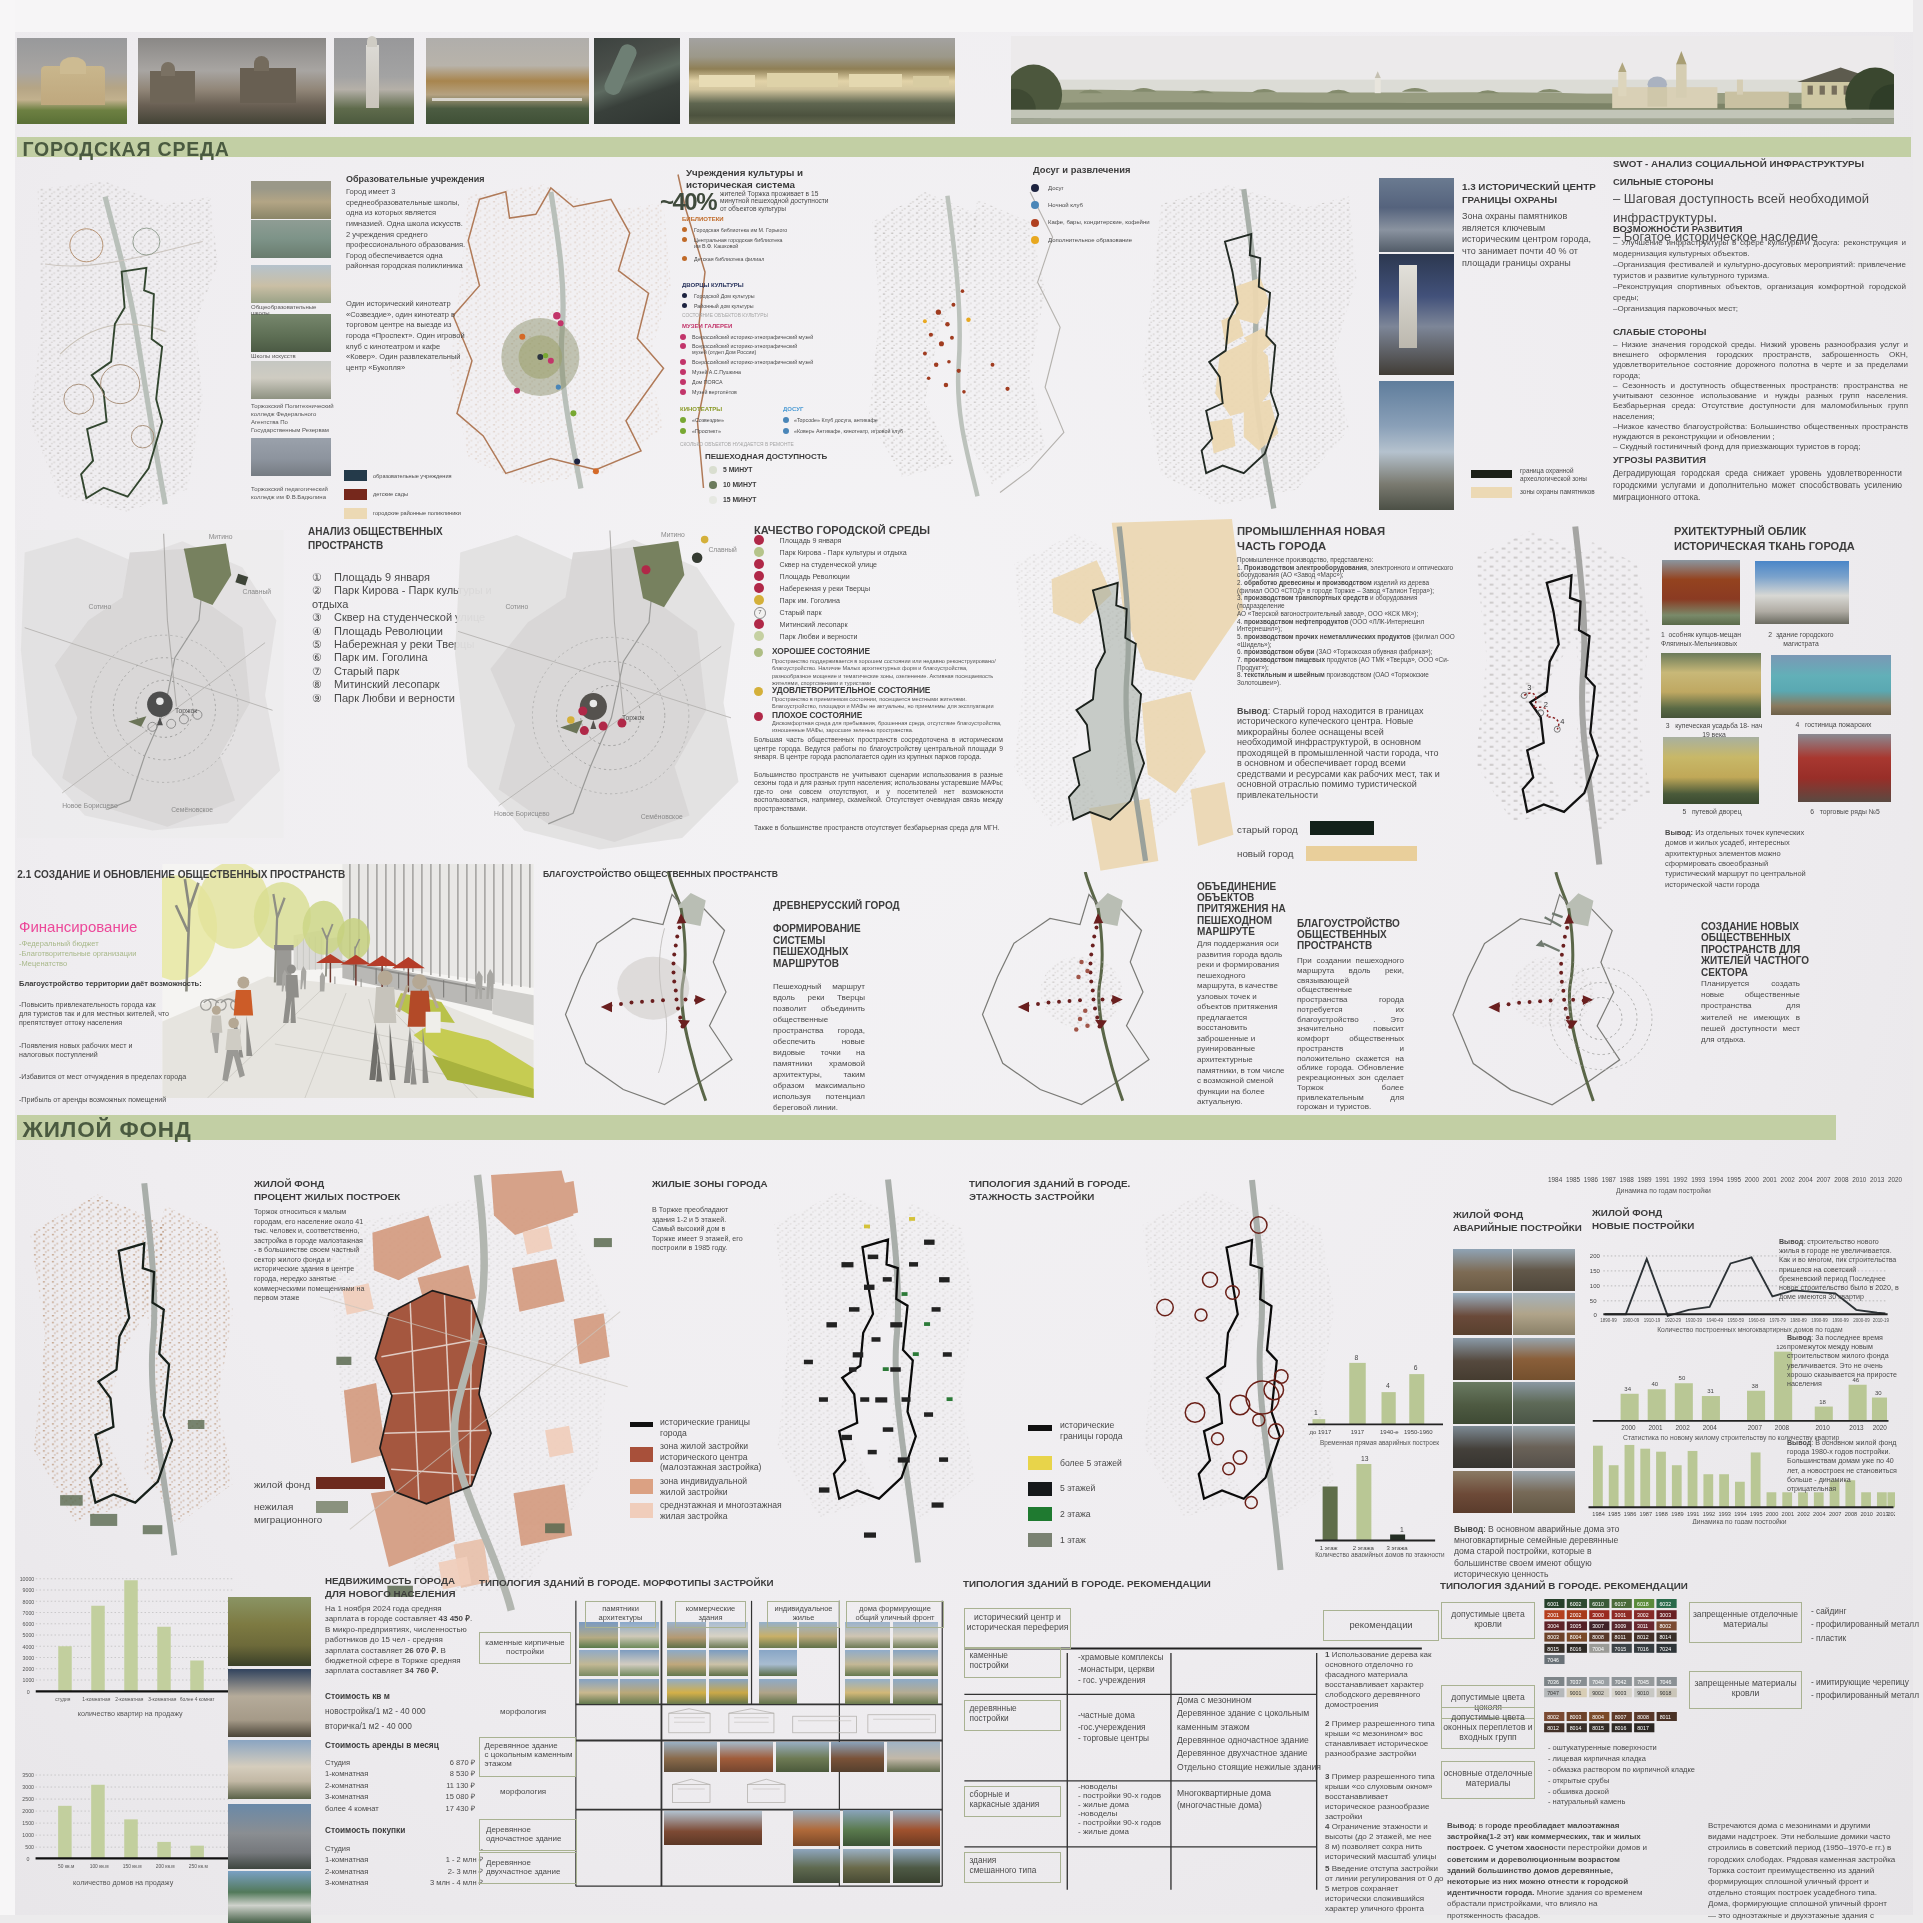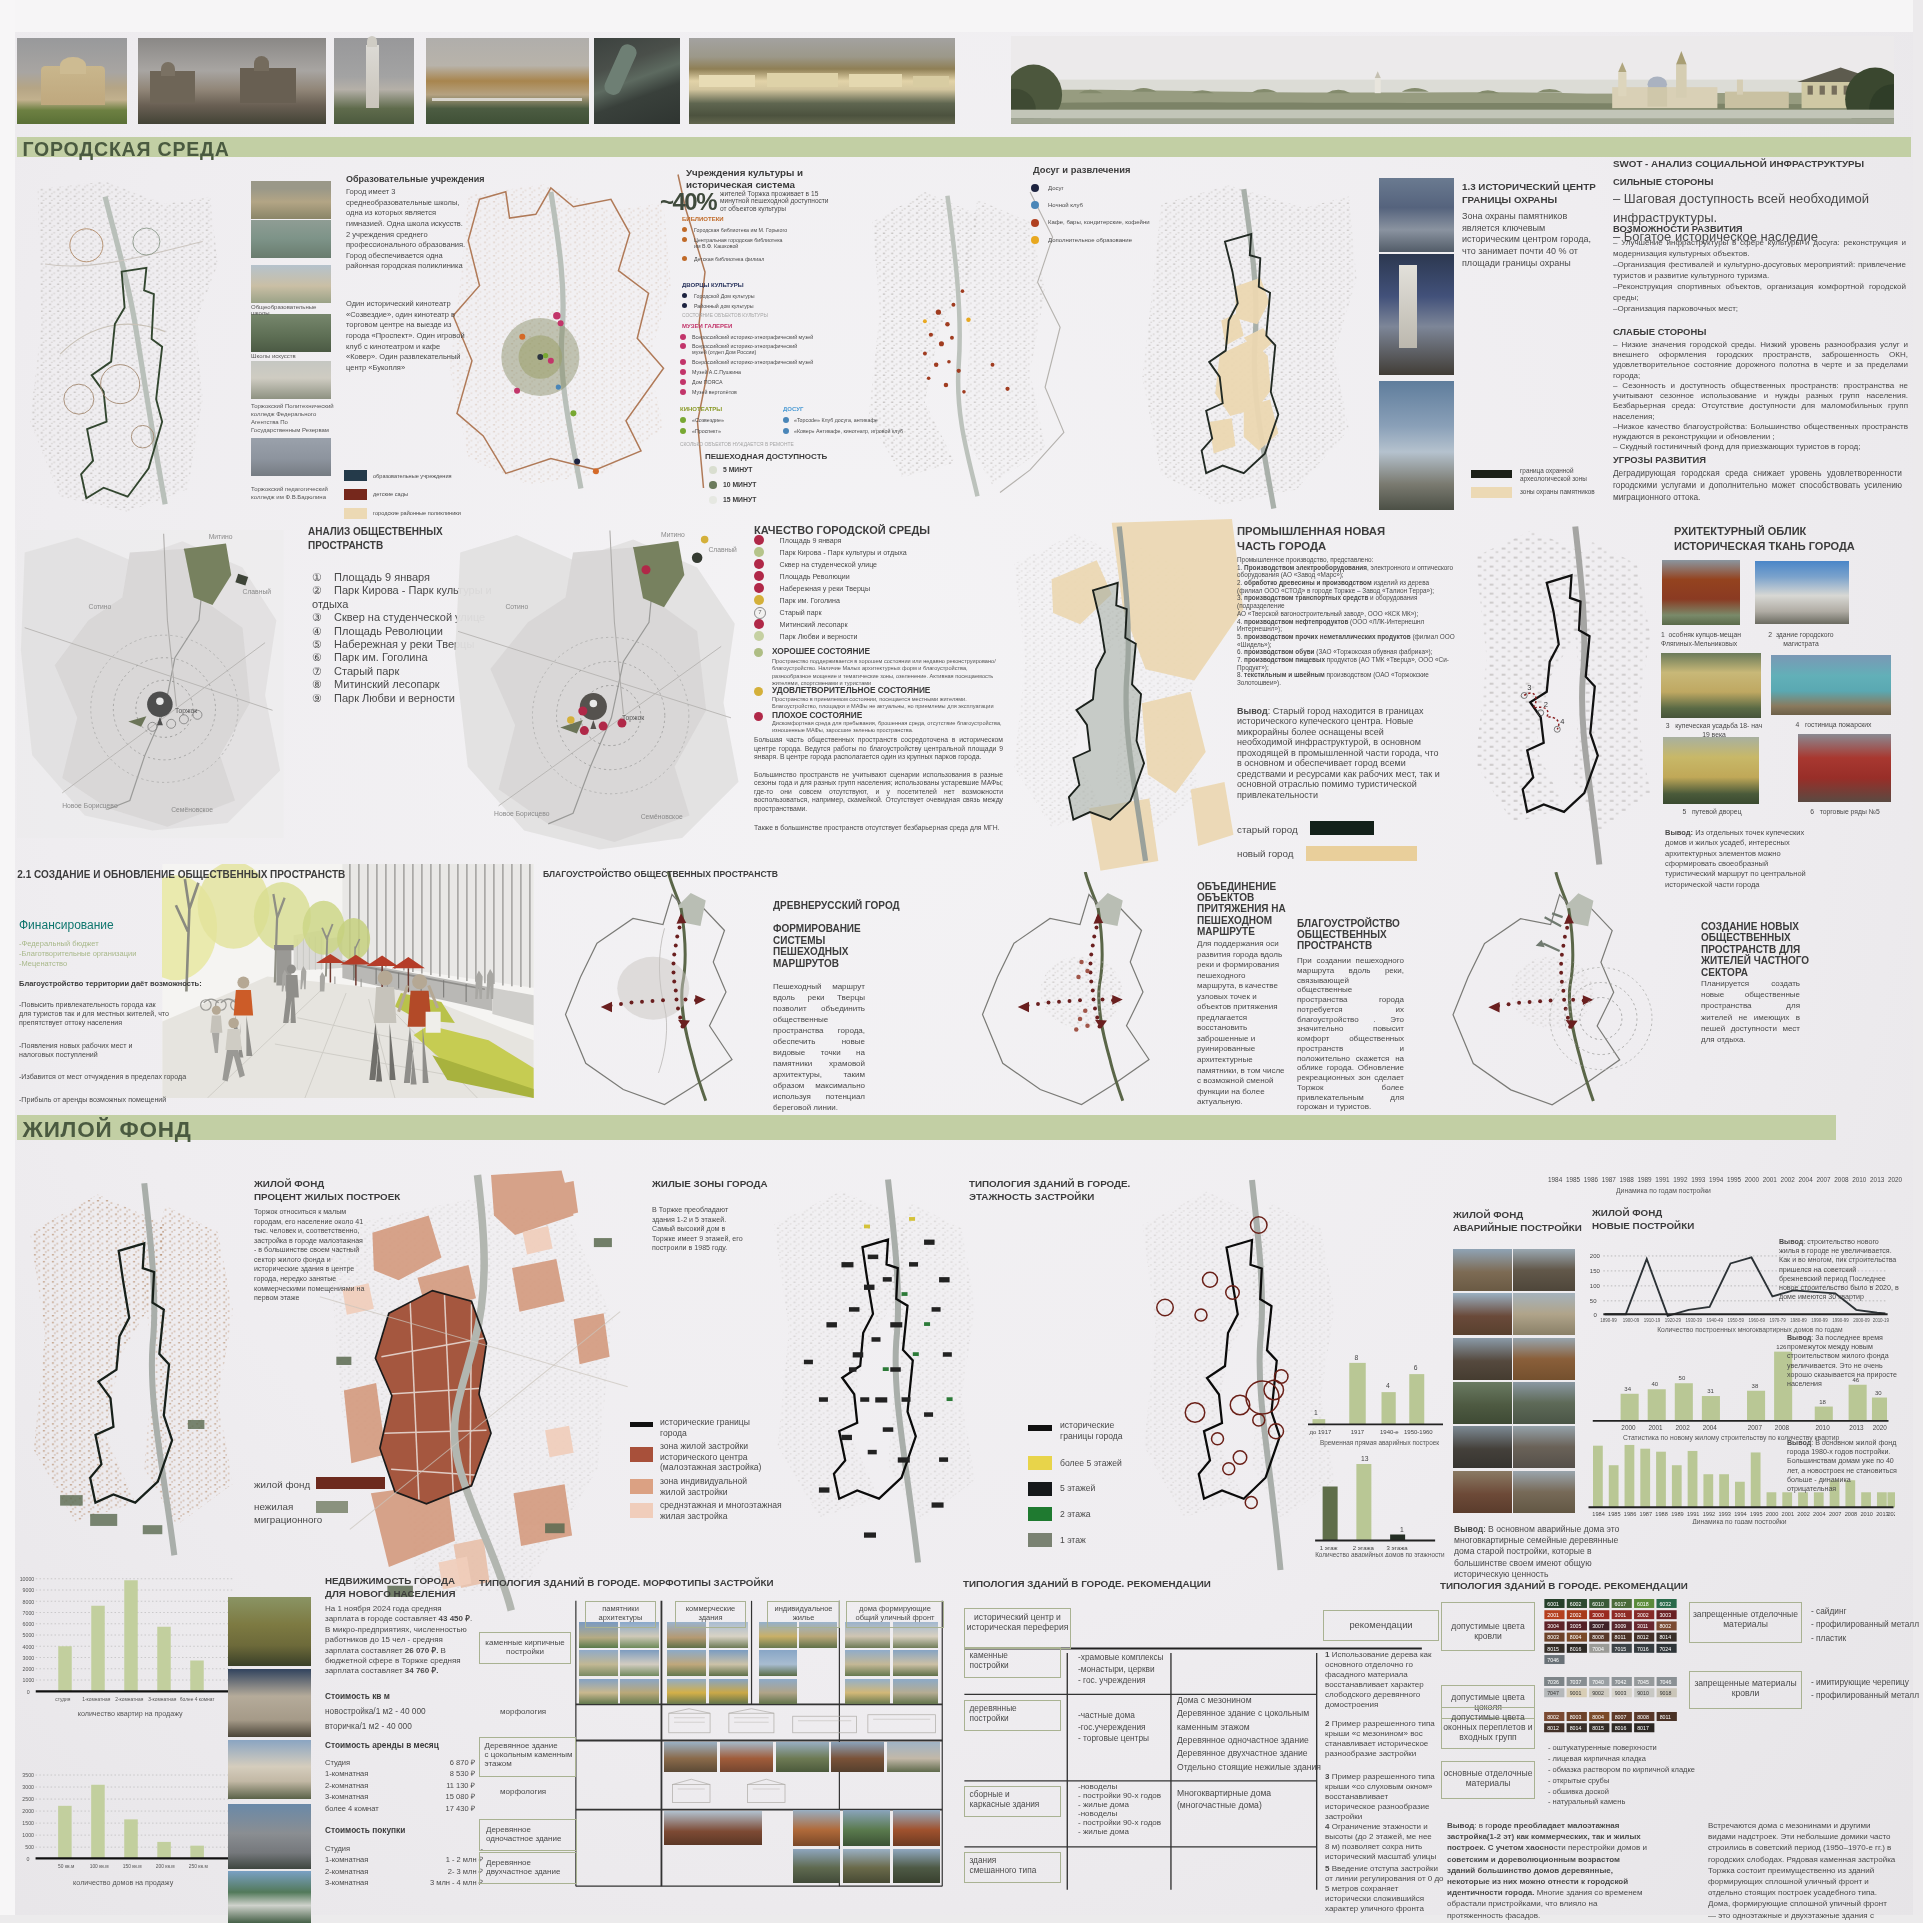--- a/index.html
+++ b/index.html
@@ -478,21 +478,21 @@
 <div class="abs tx" style="left:1665px;top:721px;width:98px;font-size:6.8px;line-height:1.35;text-align:center;">3&nbsp;&nbsp;&nbsp;купеческая усадьба 18- нач 19 века</div>
 <div class="abs tx" style="left:1781px;top:721px;width:105px;font-size:6.8px;text-align:center;">4&nbsp;&nbsp;&nbsp;гостиница пожарских</div>
 <div class="abs" style="left:1663px;top:737px;width:96px;height:67px;background:linear-gradient(180deg,#a8b0a0 0%,#c8b868 30%,#c0a858 60%,#4a5a3a 85%,#3a4a30 100%);"></div>
 <div class="abs" style="left:1798px;top:734px;width:93px;height:68px;background:linear-gradient(180deg,#8a8a92 0%,#a83830 35%,#982e28 65%,#5a4a42 100%);"></div>
 <div class="abs tx" style="left:1667px;top:808px;width:90px;font-size:6.8px;text-align:center;">5&nbsp;&nbsp;&nbsp;путевой дворец</div>
 <div class="abs tx" style="left:1796px;top:808px;width:98px;font-size:6.8px;text-align:center;">6&nbsp;&nbsp;&nbsp;торговые ряды №5</div>
 <div class="abs tx" style="left:1665px;top:828px;width:154px;font-size:7.5px;line-height:1.38;"><b>Вывод:</b> Из отдельных точек купеческих домов и жилых усадеб, интересных архитектурных элементов можно сформировать своеобразный туристический маршрут по центральной исторической части города</div>
 
 <div class="abs hd" style="left:17.3px;top:869px;font-size:10px;">2.1 СОЗДАНИЕ И ОБНОВЛЕНИЕ ОБЩЕСТВЕННЫХ ПРОСТРАНСТВ</div>
 
-<div class="abs" style="left:19px;top:918px;font-size:12px;color:#0f766e;text-align:center;">Финансирование</div>
+<div class="abs" style="left:19px;top:918px;font-size:15px;color:#ec4899;text-align:center;">Финансирование</div>
 <div class="abs" style="left:19px;top:939px;width:165px;font-size:7.5px;line-height:1.35;color:#a8b88a;">-Федеральный бюджет<br>-Благотворительные организации<br>-Меценатство</div>
 <div class="abs hd" style="left:19px;top:979px;font-size:7.5px;">Благоустройство территории даёт возможность:</div>
 <div class="abs tx" style="left:19px;top:1001px;width:150px;font-size:7.1px;line-height:1.3;">-Повысить привлекательность города как для туристов так и для местных жителей, что препятствует оттоку населения</div>
 <div class="abs tx" style="left:19px;top:1042px;width:150px;font-size:7.1px;line-height:1.3;">-Появления новых рабочих мест и налоговых поступлений</div>
 <div class="abs tx" style="left:19px;top:1073px;width:173px;font-size:7.1px;">-Избавится от мест отчуждения в пределах города</div>
 <div class="abs tx" style="left:19px;top:1096px;width:173px;font-size:7.1px;">-Прибыль от аренды возможных помещений</div>
 
 <svg class="abs" style="left:162px;top:864px;" width="372" height="234" viewBox="0 0 495 312">
 <rect width="495" height="312" fill="#f5f4f2"></rect>
 
@@ -1326,21 +1326,21 @@
 <div class="abs tx" style="left:1177px;top:1787px;width:143px;font-size:8.6px;line-height:1.4;">Многоквартирные дома<br>(многочастные дома)</div>
 <div class="abs tx" style="left:964px;top:1852px;width:90px;height:27px;border:1.1px solid #a9b292;font-size:8.3px;padding:2.3px 0 0 4.5px;">здания<br>смешанного типа</div>
 
 <div class="abs tx" style="left:1325px;top:1650px;width:113px;font-size:8px;line-height:1.25;"><b>1</b> Использование дерева как основного отделочно го фасадного материала восстанавливает характер слободского деревянного домостроения</div>
 <div class="abs tx" style="left:1325px;top:1719px;width:113px;font-size:8px;line-height:1.25;"><b>2</b> Пример разрешенного типа крыши «с мезонином» вос станавливает историческое разнообразие застройки</div>
 <div class="abs tx" style="left:1325px;top:1772px;width:113px;font-size:8px;line-height:1.25;"><b>3</b> Пример разрешенного типа крыши «со слуховым окном» восстанавливает историческое разнообразие застройки</div>
 <div class="abs tx" style="left:1325px;top:1822px;width:113px;font-size:8px;line-height:1.25;"><b>4</b> Ограничение этажности и высоты (до 2 этажей, ме нее  8 м) позволяет сохра нить исторический масштаб улицы</div>
 <div class="abs tx" style="left:1325px;top:1864px;width:120px;font-size:8px;line-height:1.25;"><b>5</b> Введение отступа застройки от линии регулирования от 0 до 5 метров сохраняет исторически сложившийся характер уличного фронта</div>
 
 <div class="abs hd" style="left:1440px;top:1580px;font-size:9.8px;">ТИПОЛОГИЯ ЗДАНИЙ В ГОРОДЕ. РЕКОМЕНДАЦИИ</div>
-<div class="abs tx" style="left:1441px;top:1602px;width:92px;height:28.6px;border:1.1px solid #a9b292;font-size:8.6px;text-align:center;padding-top:18px;">допустимые цвета кровли</div>
+<div class="abs tx" style="left:1441px;top:1602px;width:92px;height:28.6px;border:1.1px solid #a9b292;font-size:8.6px;text-align:center;padding-top:6px;">допустимые цвета кровли</div>
 
 <svg class="abs" style="left:1544px;top:1599px;" width="139" height="71" viewBox="0 0 185 95">
 <g font-size="7" font-family="Liberation Sans" fill="#fff">
 <rect x="0" y="0" width="27" height="12" fill="#26402a"></rect>
       <text x="4" y="9">6001</text>
 <rect x="30" y="0" width="27" height="12" fill="#2e4a30"></rect>
       <text x="34" y="9">6002</text>
 <rect x="60" y="0" width="27" height="12" fill="#3a5a38"></rect>
       <text x="64" y="9">6010</text>
 <rect x="90" y="0" width="27" height="12" fill="#4a6a3a"></rect>

